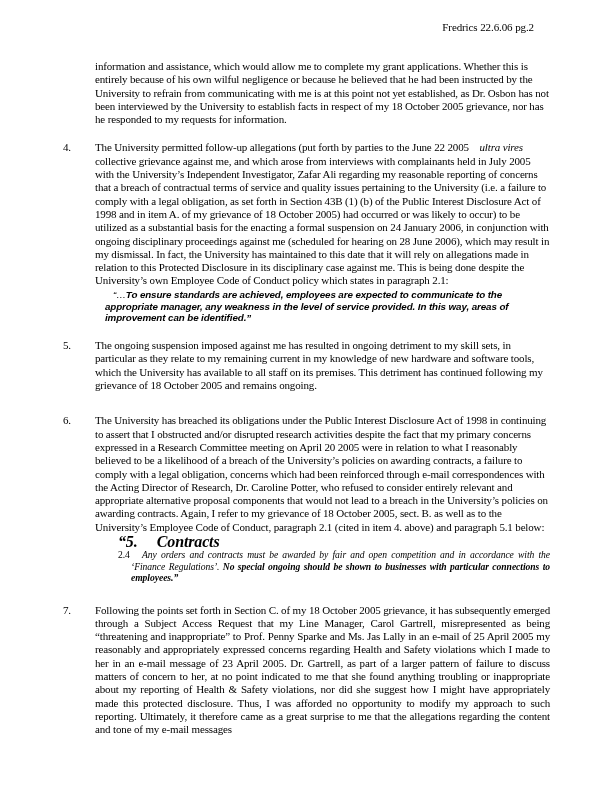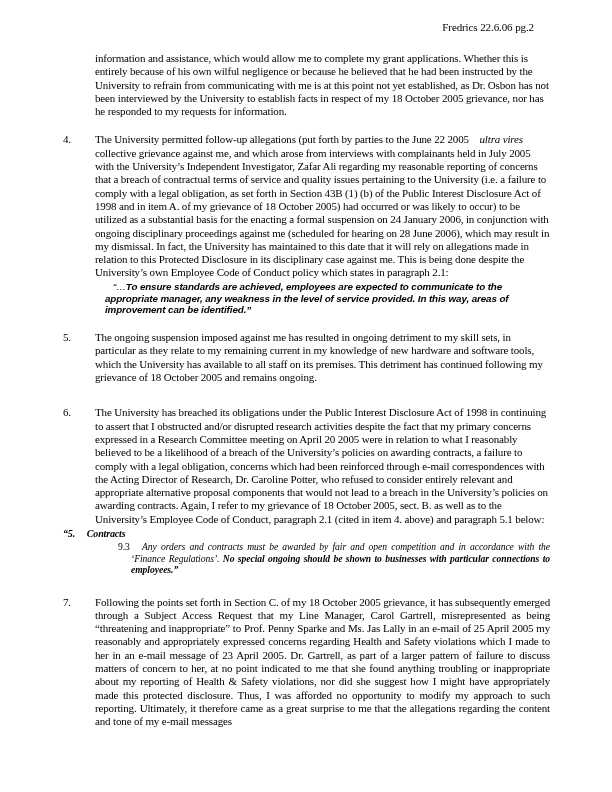--- a/index.html
+++ b/index.html
@@ -22,21 +22,21 @@
   .doc-body {
     position: absolute;
     top: 44px;
     left: 63px;
     width: 487px;
     font-size: 11px;
     line-height: 13.3px;
     letter-spacing: -0.15px;
   }
   .block { margin-top: 15px; }
-  .doc-body > .block:first-child { margin-top: 8px; }
+  .doc-body > .block:first-child { margin-top: 16px; }
   .doc-body > .block:nth-child(5) { margin-top: 22px; } 
   .doc-body > .block:nth-child(8) { margin-top: 20px; } 
   .plain { margin-left: 32px; }
   .numbered { display: flex; }
   .numbered .num { flex: none; width: 32px; }
   .numbered .txt { flex: 1; }
   .justify .txt { text-align: justify; font-family: Liberation Serif, serif; }
   
   .quote-sans {
     margin-top: 1px;
@@ -44,21 +44,22 @@
     font-family: "Liberation Sans", sans-serif;
     font-size: 9.8px;
     line-height: 11.8px;
     font-style: italic;
     letter-spacing: -0.1px;
   }
   .quote-sans .s-bi { font-weight: bold; font-style: italic; }
   
   .quote-head {
     margin-top: 2px;
-    font-size: 10px;
+    margin-left: 55px;
+    font-size: 16px;
     line-height: 12px;
   }
   .quote-serif {
     margin-top: 1px;
     margin-left: 55px;
     padding-left: 13px;
     text-indent: -13px;
     font-size: 9.6px;
     line-height: 11.5px;
     text-align: justify;
@@ -82,19 +83,19 @@
       <div class="block quote-sans"><span class="s-i">“…</span><span class="s-bi">To ensure standards are achieved, employees are expected to communicate to the appropriate manager, any weakness in the level of service provided.  In this way, areas of improvement can be identified.”</span></div>
       <div class="block numbered">
         <span class="num">5.</span>
         <div class="txt"><span class="s-n">The ongoing suspension imposed against me has resulted in ongoing detriment to my skill sets, in particular as they relate to my remaining current in my knowledge of new hardware and software tools, which the University has available to all staff on its premises.  This detriment has continued following my grievance of 18 October 2005 and remains ongoing.</span></div>
       </div>
       <div class="block numbered">
         <span class="num">6.</span>
         <div class="txt"><span class="s-n">The University has breached its obligations under the Public Interest Disclosure Act of 1998 in continuing to assert that I obstructed and/or disrupted research activities despite the fact that my primary concerns expressed in a Research Committee meeting on April 20 2005 were in relation to what I reasonably believed to be a likelihood of a breach of the University’s policies on awarding contracts, a failure to comply with a legal obligation, concerns which had been reinforced through e-mail correspondences with the Acting Director of Research, Dr. Caroline Potter, who refused to consider entirely relevant and appropriate alternative proposal components that would not lead to a breach in the University’s policies on awarding contracts.  Again, I refer to my grievance of 18 October 2005, sect. B. as well as to the University’s Employee Code of Conduct, paragraph 2.1 (cited in item 4. above) and paragraph 5.1 below:</span></div>
       </div>
       <div class="block quote-head"><span class="s-bi">“5.&nbsp;&nbsp;&nbsp;&nbsp;&nbsp;Contracts</span></div>
-      <div class="block quote-serif"><span class="s-n">9.3 </span><span class="s-i">Any orders and contracts must be awarded by fair and open competition and in accordance with the ‘Finance Regulations’.  </span><span class="s-bi">No special ongoing should be shown to businesses with particular connections to employees.”</span></div>
+      <div class="block quote-serif"><span class="s-n">2.4 </span><span class="s-i">Any orders and contracts must be awarded by fair and open competition and in accordance with the ‘Finance Regulations’.  </span><span class="s-bi">No special ongoing should be shown to businesses with particular connections to employees.”</span></div>
       <div class="block numbered justify">
         <span class="num">7.</span>
         <div class="txt"><span class="s-n">Following the points set forth in Section C. of my 18 October 2005 grievance, it has subsequently emerged through a Subject Access Request that my Line Manager, Carol Gartrell, misrepresented as being “threatening and inappropriate” to Prof. Penny Sparke and Ms. Jas Lally in an e-mail of 25 April 2005 my reasonably and appropriately expressed concerns regarding Health and Safety violations which I made to her in an e-mail message of 23 April 2005.  Dr. Gartrell, as part of a larger pattern of failure to discuss matters of concern to her, at no point indicated to me that she found anything troubling or inappropriate about my reporting of Health &amp; Safety violations, nor did she suggest how I might have appropriately made this protected disclosure.   Thus, I was afforded no opportunity to modify my approach to such reporting. Ultimately, it therefore came as a great surprise to me that the allegations regarding the content and tone of my e-mail messages</span></div>
       </div>
     </div>
 </div>
 
 </body></html>

